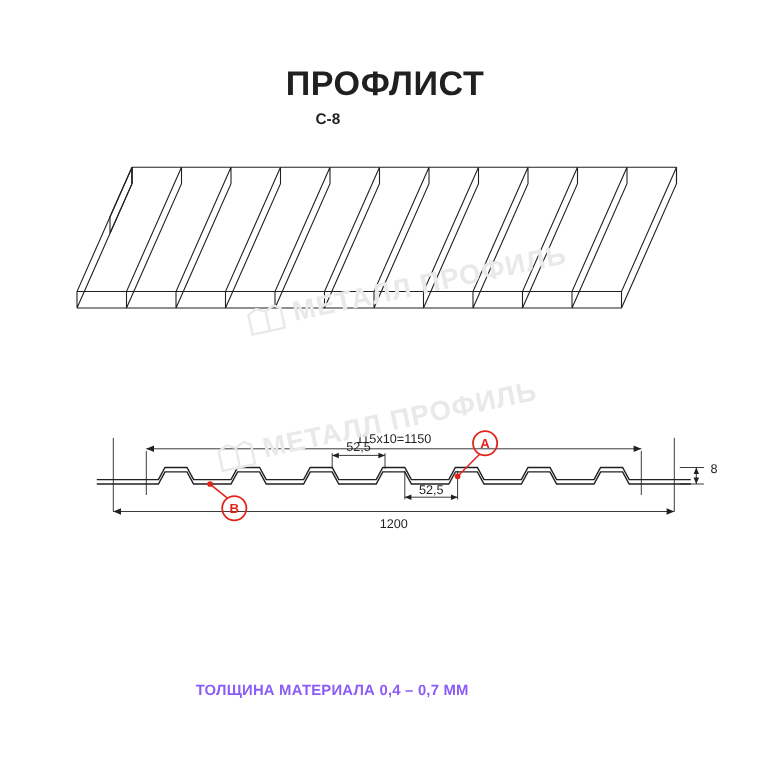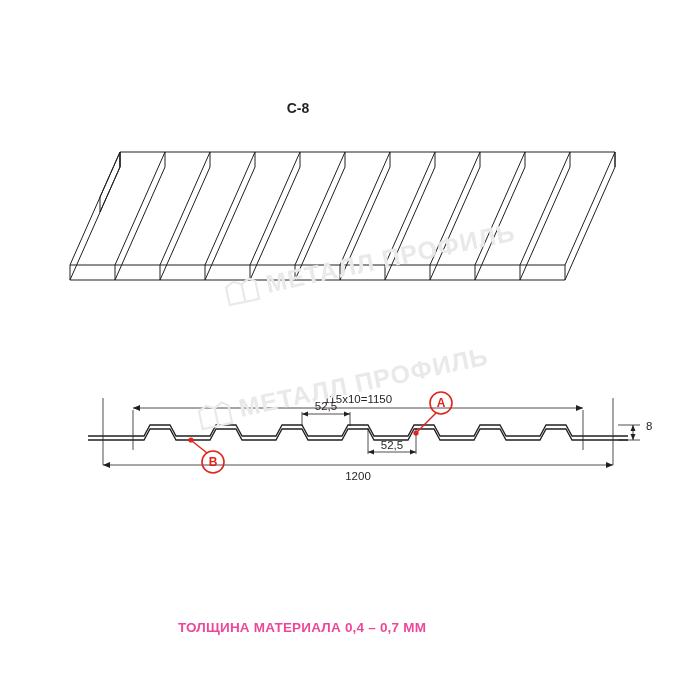--- a/index.html
+++ b/index.html
@@ -41,21 +41,21 @@
     color: #221f1f;
   }
   .footer-note {
     position: absolute;
     top: 620px;
     left: 0;
     width: 604px;
     text-align: center;
     font-size: 13.5px;
     font-weight: bold;
-    color: #ec4899;
+    color: #8b5cf6;
     letter-spacing: 0.2px;
   }
   .iso-wrap {
     position: absolute;
     top: 140px;
     left: 60px;
     width: 580px;
     height: 160px;
   }
   .section-wrap {
@@ -114,20 +114,21 @@
     font-size: 12px;
     font-weight: bold;
     fill: #e2231a;
   }
 </style>
 </head>
 <body>
 
 <div class="page">
 
+  <div class="title">ПРОФЛИСТ</div>
   <div class="subtitle">С-8</div>
 
   <div class="iso-wrap">
     <svg width="580" height="160" viewBox="0 0 580 160">
       <g class="ln thin" stroke-linejoin="miter">
 
         <path d="M 60 12 L 555 12"></path>
 
         <g>
           <path d="M 60 12 L 10 125 L 10 140 L 60 27 Z"></path>

